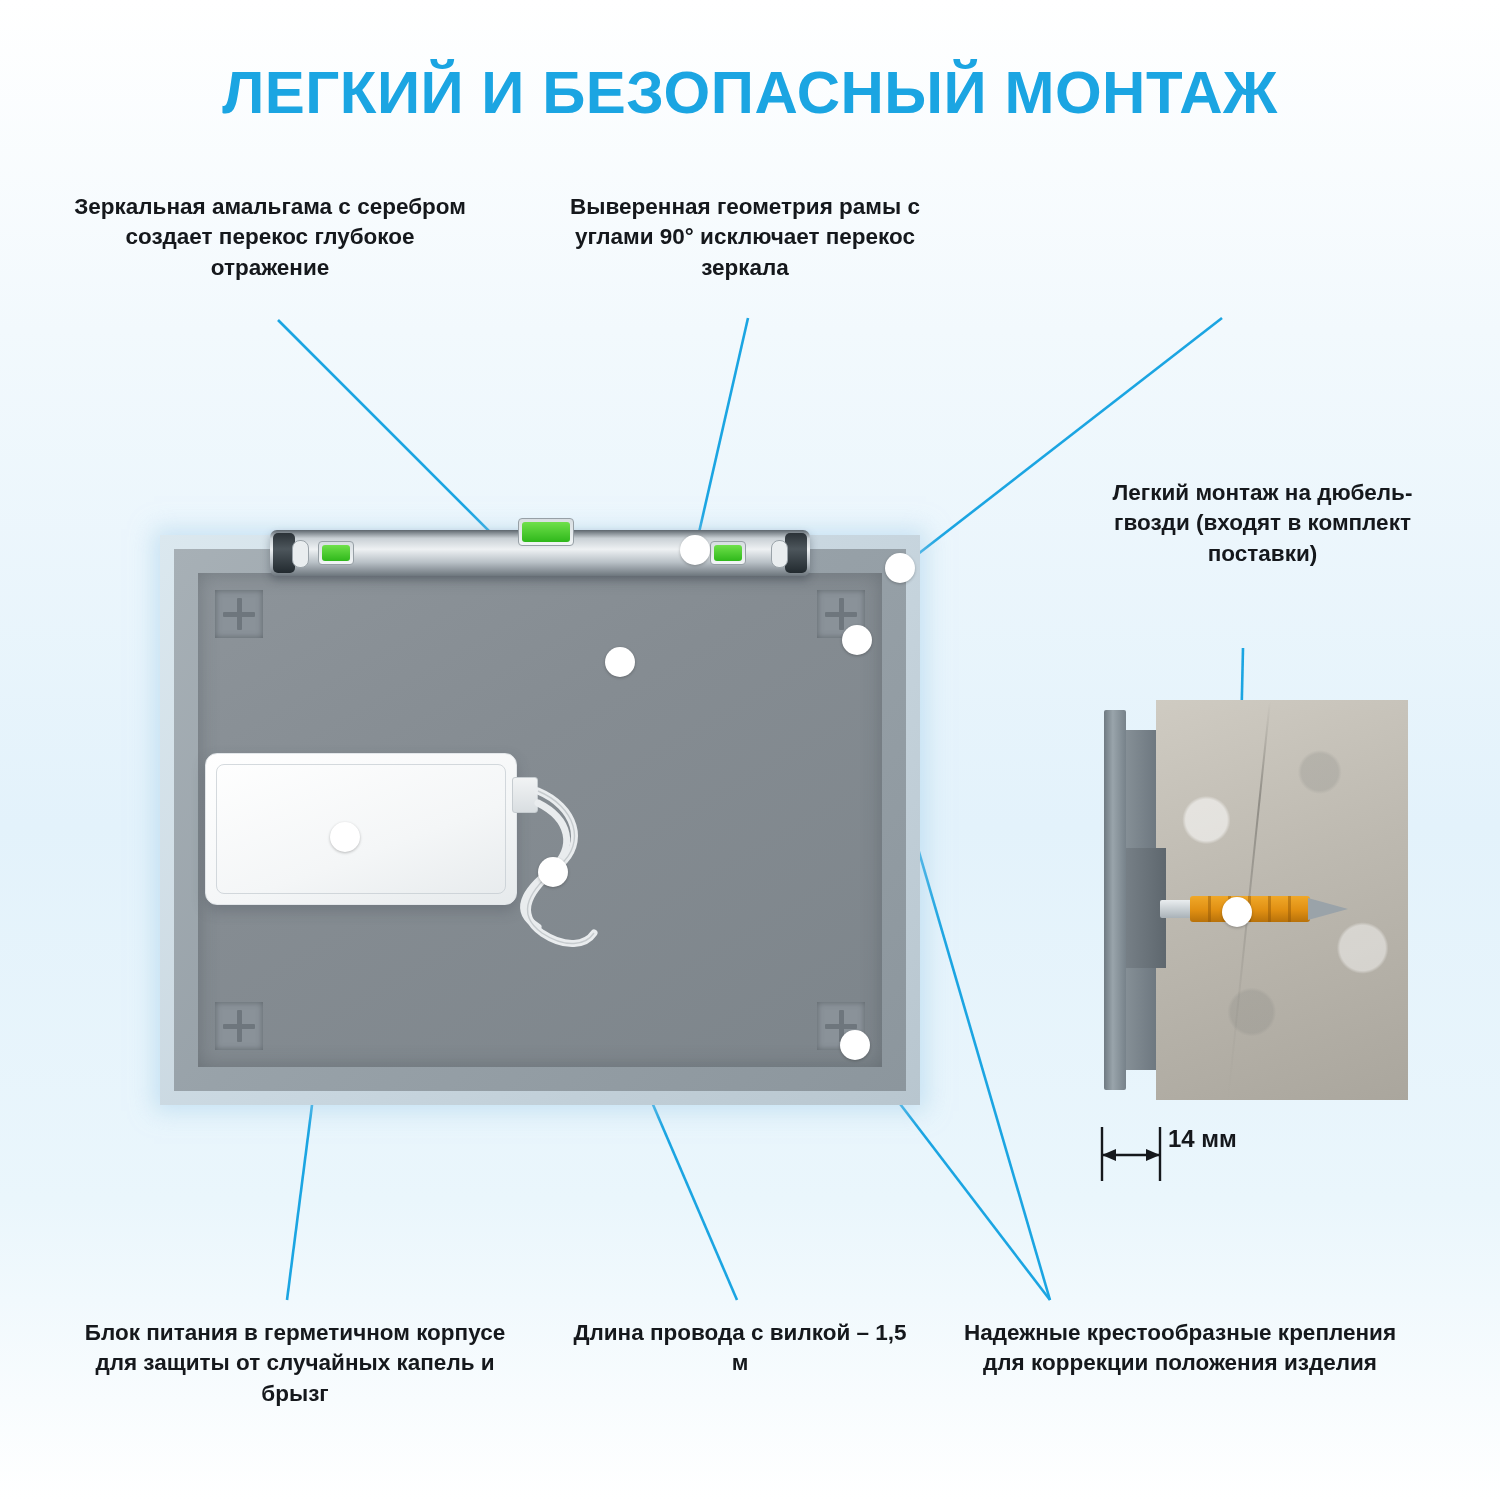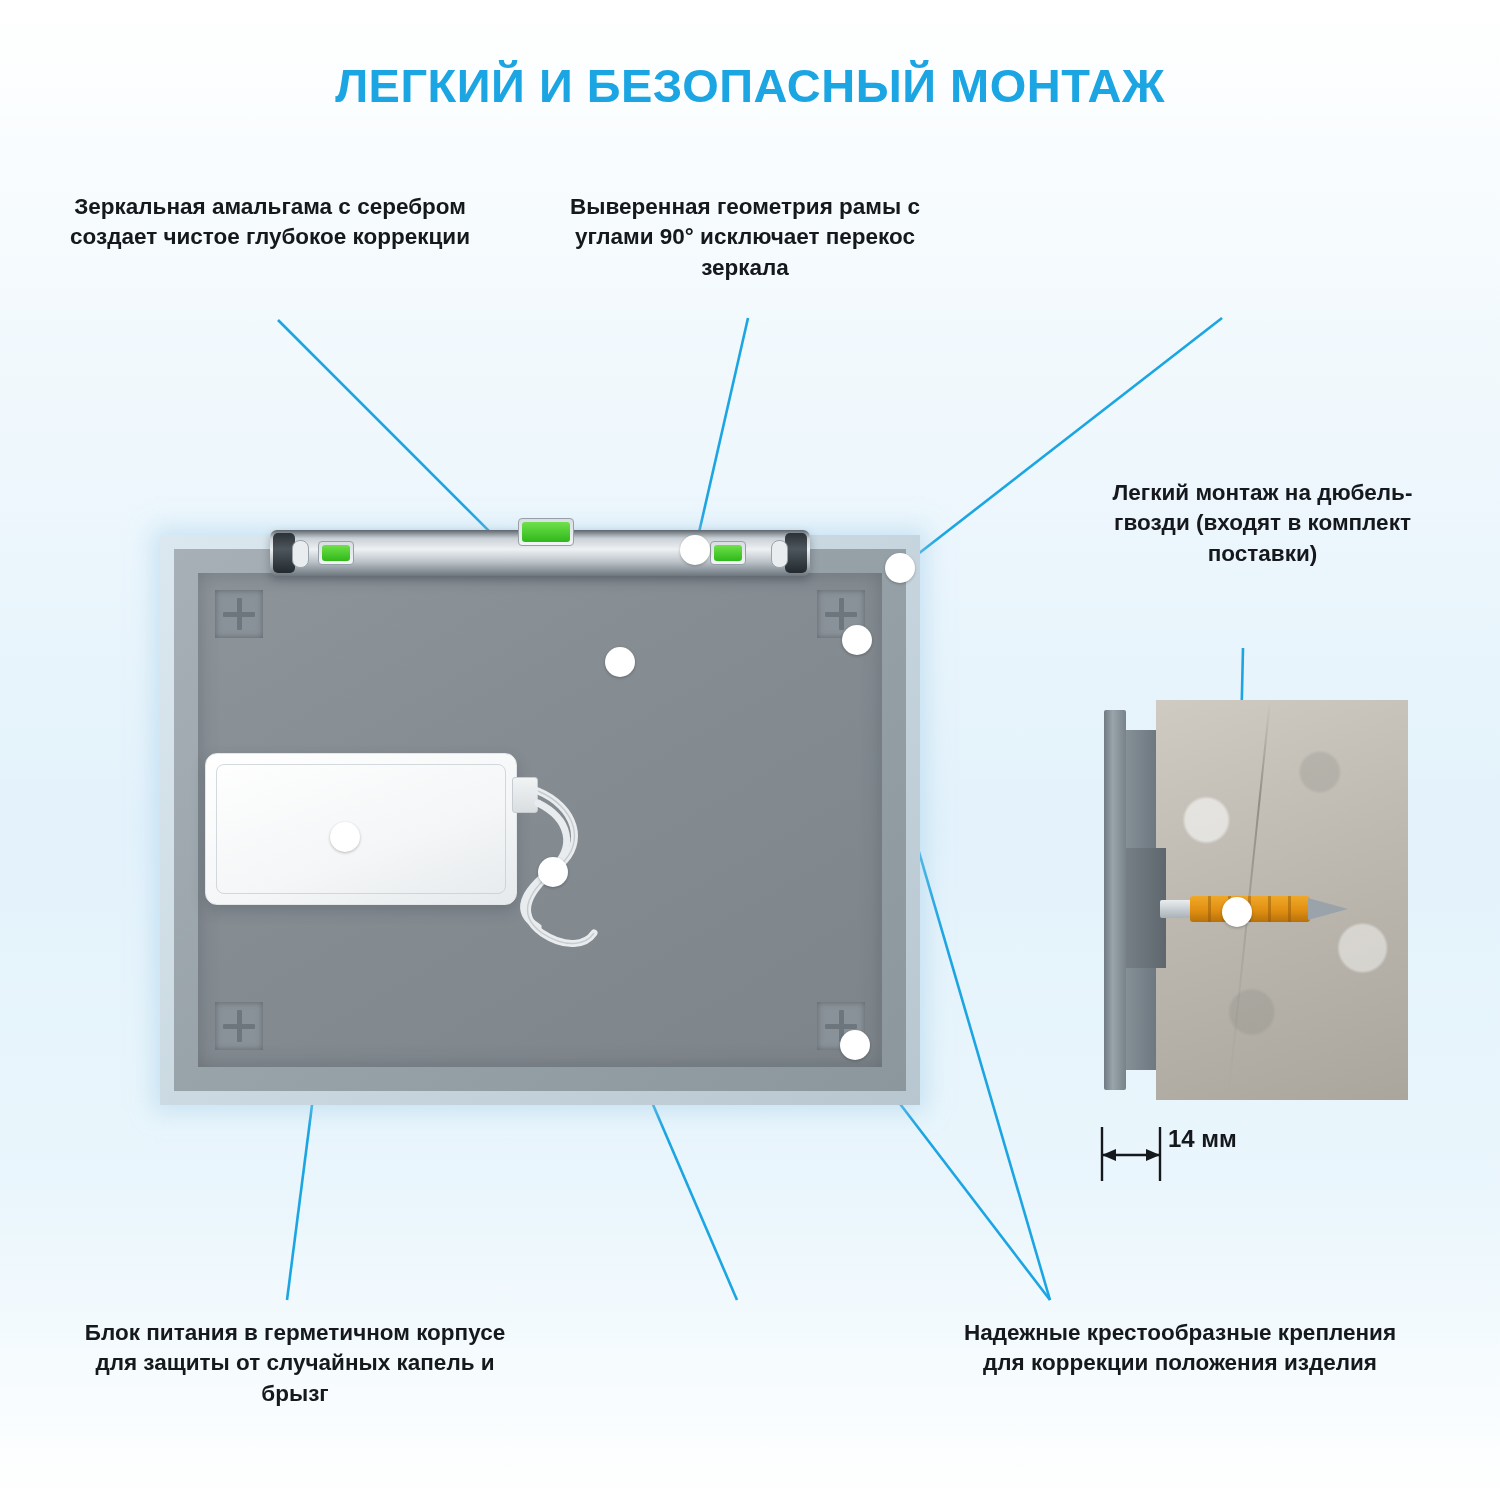--- a/index.html
+++ b/index.html
@@ -15,21 +15,21 @@
     background: linear-gradient(180deg, #ffffff 0%, #f2f9fd 22%, #e3f2fb 55%, #eaf6fc 80%, #ffffff 100%);
     font-family: "Liberation Sans", sans-serif;
     color: #111111;
   }
   #title {
     position: absolute;
     top: 58px;
     left: 0;
     width: 1500px;
     text-align: center;
-    font-size: 47px;
+    font-size: 60px;
     font-weight: bold;
     letter-spacing: 0.5px;
     color: #1ba5e2;
   }
   .callout {
     position: absolute;
     font-size: 22.5px;
     font-weight: bold;
     line-height: 1.35;
     color: #15181c;
@@ -285,24 +285,25 @@
       <path d="M748,318 L695,550"></path>
       <path d="M1222,318 L900,568"></path>
       <path d="M1243,648 L1237,912"></path>
       <path d="M287,1300 L345,848"></path>
       <path d="M737,1300 L553,872"></path>
       <path d="M1050,1300 L857,640"></path>
       <path d="M1050,1300 L855,1045"></path>
     </g>
   </svg>
 
-  <div class="callout" style="left:70px; top:192px; width:400px;">Зеркальная амальгама с серебром создает чистое глубокое коррекции</div>
+  <div class="callout" style="left:70px; top:192px; width:400px;">Зеркальная амальгама с серебром создает перекос глубокое отражение</div>
   <div class="callout" style="left:545px; top:192px; width:400px;">Выверенная геометрия рамы с углами 90° исключает перекос зеркала</div>
   <div class="callout" style="left:70px; top:1318px; width:450px;">Блок питания в герметичном корпусе для защиты от случайных капель и брызг</div>
   <div class="callout" style="left:1095px; top:478px; width:335px;">Легкий монтаж на дюбель-гвозди (входят в комплект поставки)</div>
+  <div class="callout" style="left:570px; top:1318px; width:340px;">Длина провода с вилкой – 1,5 м</div>
   <div class="callout" style="left:955px; top:1318px; width:450px;">Надежные крестообразные крепления для коррекции положения изделия</div>
 
   <div id="mirror">
     <div id="mirror-glow"></div>
     <div id="mirror-frame"></div>
     <div id="mirror-back"></div>
 
     <div class="bracket" id="br-tl"></div>
     <div class="bracket" id="br-tr"></div>
     <div class="bracket" id="br-bl"></div>

